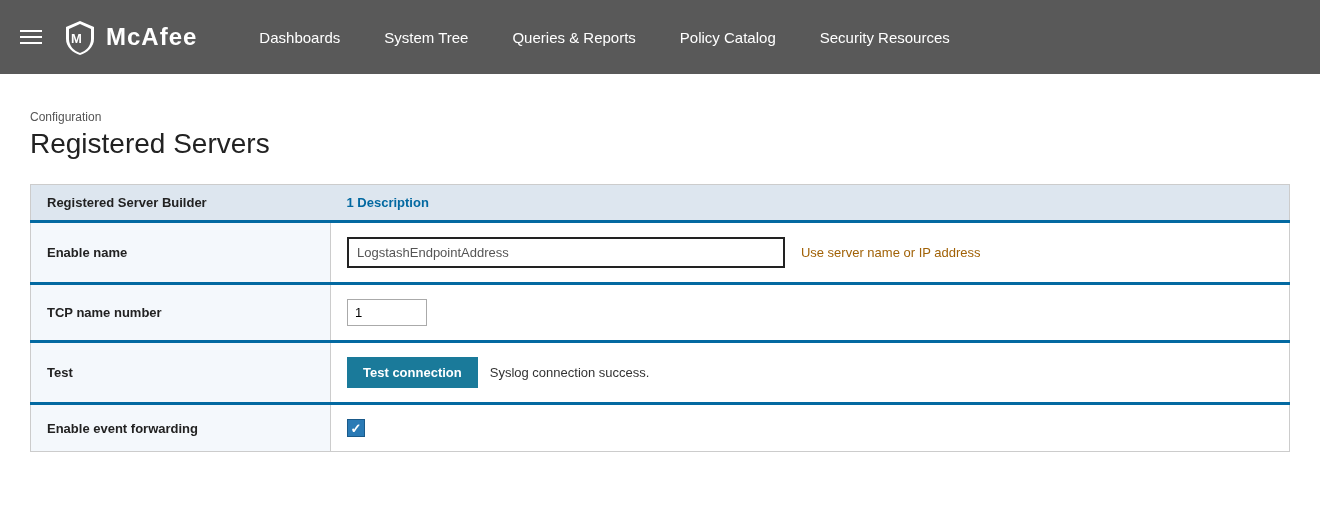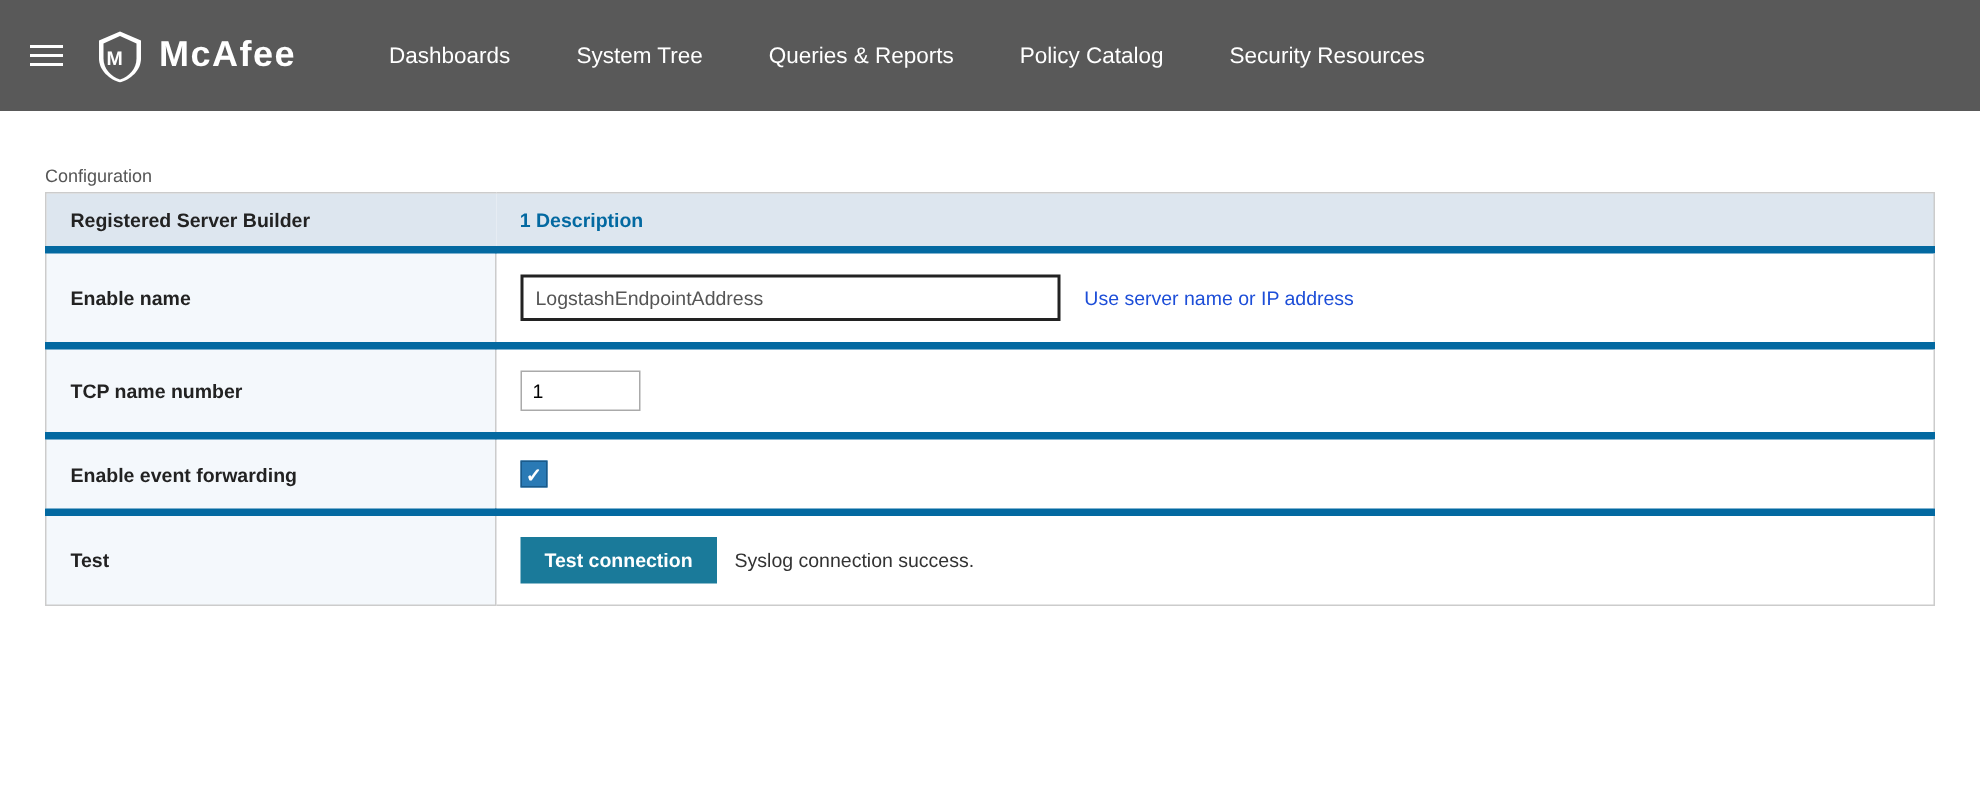--- a/index.html
+++ b/index.html
@@ -89,21 +89,21 @@
       margin-bottom: 24px;
     }
 
     
     .form-table {
       width: 100%;
       border-collapse: collapse;
       border: 1px solid #ccc;
     }
     .form-table tr {
-      border-bottom: 5px solid #0369a1;
+      border-bottom: 3px solid #0369a1;
     }
     .form-table tr:last-child {
       border-bottom: none;
     }
     .form-table .header-row {
       background-color: #dde6ef;
     }
     .form-table .header-row td {
       padding: 10px 16px;
       font-weight: bold;
@@ -125,30 +125,30 @@
       width: 300px;
       font-weight: bold;
       color: #222;
       font-size: 13px;
       background: #f4f8fc;
       border-right: 1px solid #ccc;
     }
 
     
     .server-name-input {
-      width: 360px;
+      width: 438px;
       border: 2px solid #222;
       padding: 6px 8px;
       font-size: 13px;
       color: #555;
       outline: none;
     }
     .input-hint {
       margin-left: 12px;
-      color: #1d4ed8;
+      color: #a16207;
       font-size: 13px;
     }
 
     
     .tcp-input {
       width: 80px;
       border: 1px solid #aaa;
       padding: 5px 7px;
       font-size: 13px;
     }
@@ -221,20 +221,21 @@
     <a class="nav-item">Dashboards</a>
     <a class="nav-item">System Tree</a>
     <a class="nav-item">Queries &amp; Reports</a>
     <a class="nav-item">Policy Catalog</a>
     <a class="nav-item">Security Resources</a>
   </div>
 </nav>
 
 <div class="page-content">
   <div class="breadcrumb">Configuration</div>
+  <h1 class="page-title">Registered Servers</h1>
 
   <table class="form-table">
     <tbody>
 
       <tr class="header-row">
         <td>Registered Server Builder</td>
         <td>1 Description</td>
       </tr>
 
       <tr class="data-row">
@@ -242,36 +243,36 @@
         <td>
           <input class="server-name-input" type="text" value="LogstashEndpointAddress" style="">
           <span class="input-hint">Use server name or IP address</span>
         </td>
       </tr>
 
       <tr class="data-row">
         <td>TCP name number</td>
         <td>
           <input class="tcp-input" type="text" value="1" style="">
-        </td>
-      </tr>
-
-      <tr class="data-row">
-        <td>Enable event forwarding</td>
-        <td>
-          <div class="checkbox-cell">
-            <div class="checkbox-blue"></div>
-          </div>
         </td>
       </tr>
 
       <tr class="data-row">
         <td>Test</td>
         <td>
           <div class="test-cell">
             <button class="test-connection-btn">Test connection</button>
             <span class="test-result">Syslog connection success.</span>
           </div>
         </td>
       </tr>
+
+      <tr class="data-row">
+        <td>Enable event forwarding</td>
+        <td>
+          <div class="checkbox-cell">
+            <div class="checkbox-blue"></div>
+          </div>
+        </td>
+      </tr>
     </tbody>
   </table>
 </div>
 
 </body></html>

